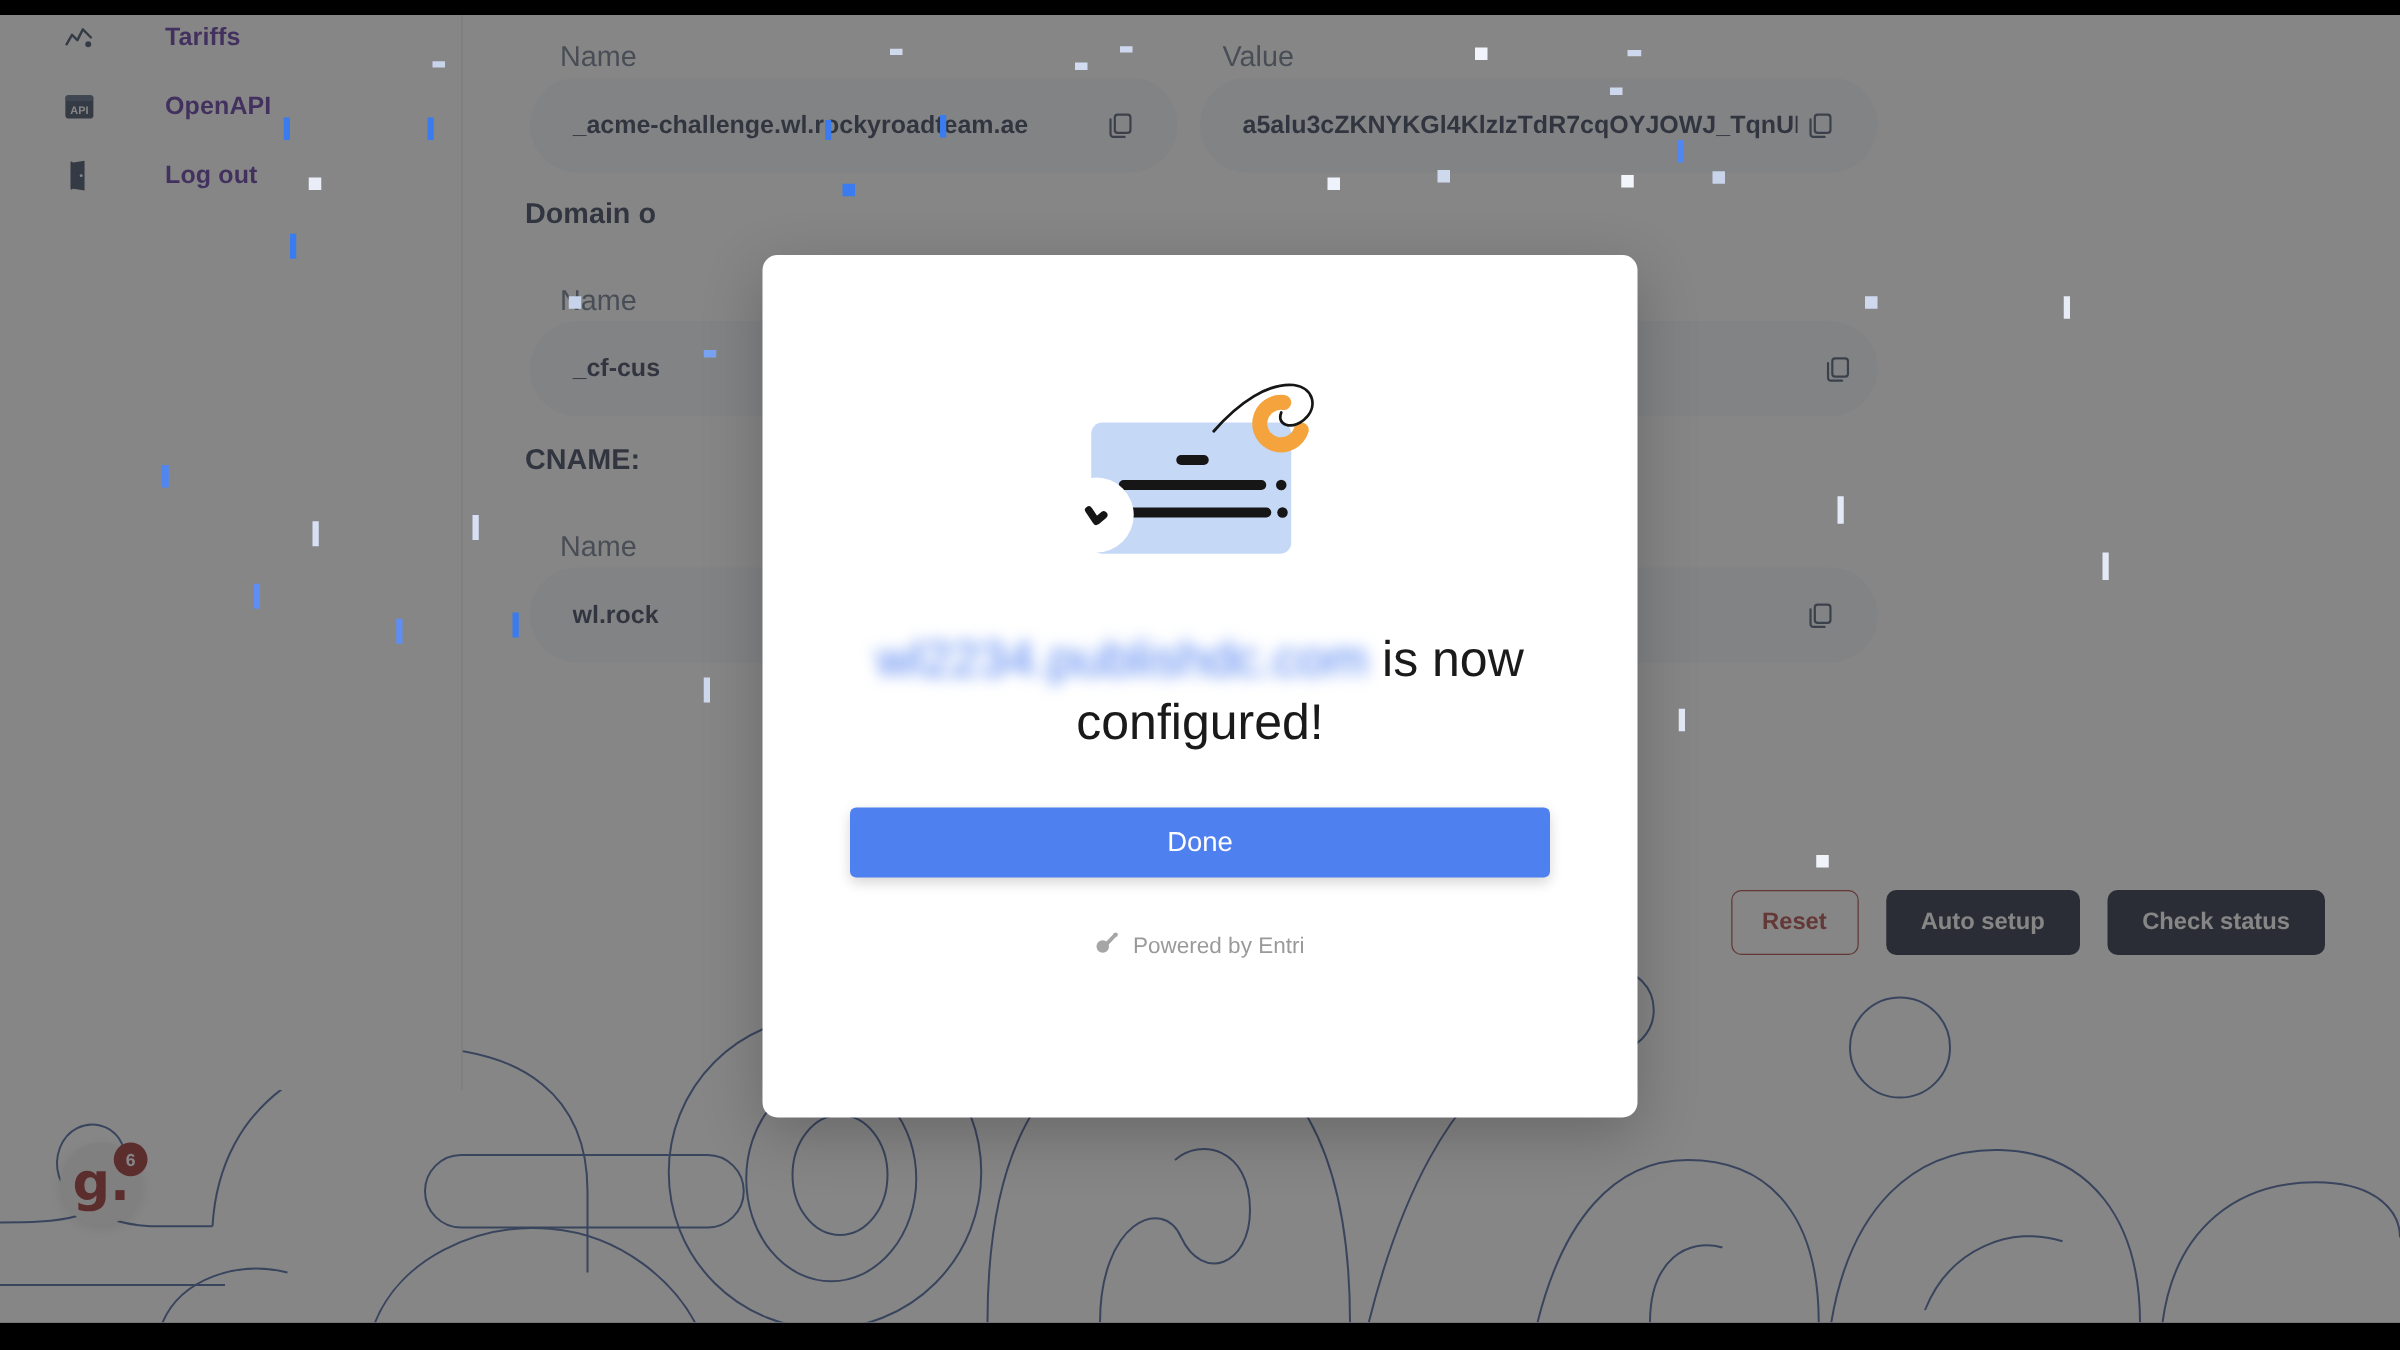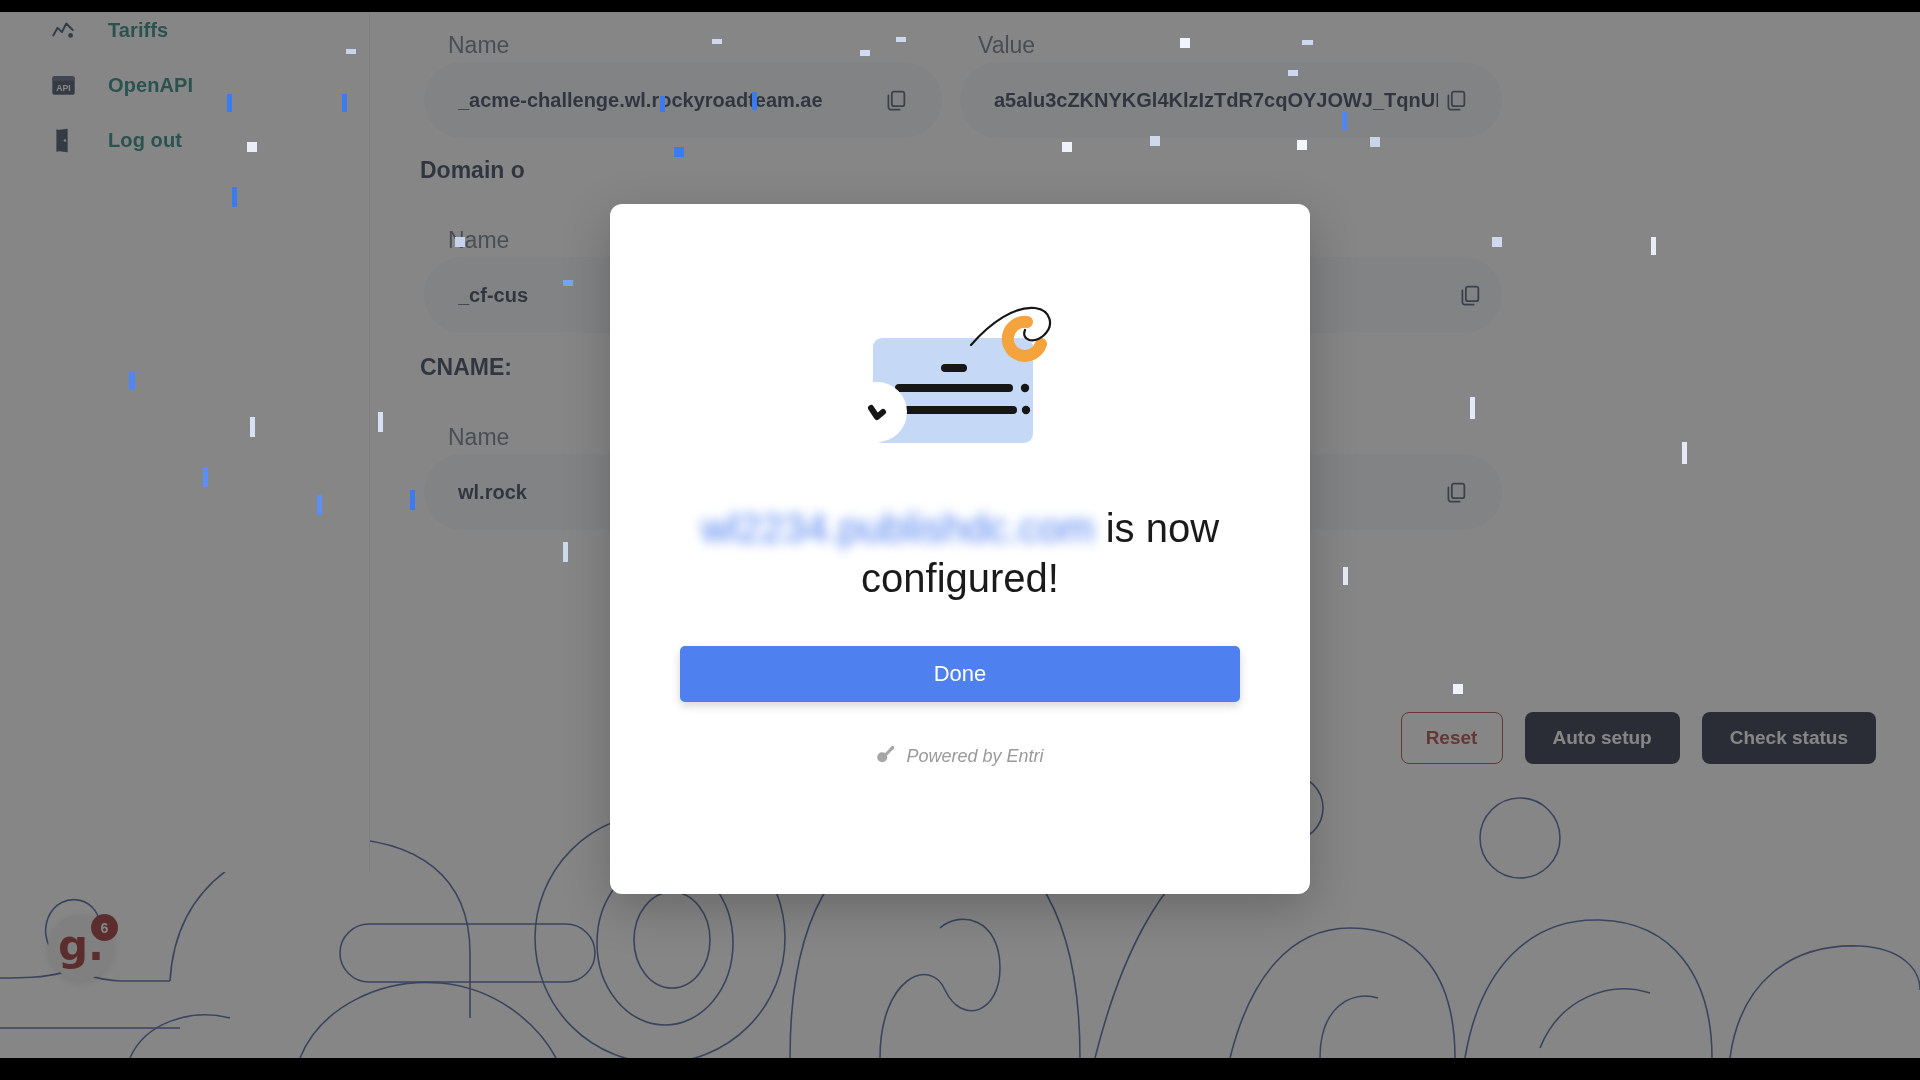--- a/index.html
+++ b/index.html
@@ -60,23 +60,24 @@
   }
   .side-icon {
     width: 30px; height: 30px;
     display: flex; align-items: center; justify-content: center;
     color: #2b3a55;
     flex: 0 0 30px;
   }
   .side-label {
     font-size: 20px;
     font-weight: 700;
-    color: #0f766e;
+    color: #4c1d95;
     white-space: nowrap;
     letter-spacing: 0.1px;
+    margin-left: 24px;
   }
 
   
   #main {
     position: absolute;
     left: 370px; top: 0;
     width: 1550px;
     height: 870px;
     z-index: 5;
   }
@@ -117,21 +118,21 @@
     flex: 0 0 auto;
     width: 34px; height: 34px;
     display: flex; align-items: center; justify-content: center;
     color: #3c4a63;
     cursor: pointer;
   }
 
   
   .action-row {
     position: absolute;
-    right: 44px;
+    right: 60px;
     top: 700px;
     display: flex;
     align-items: center;
     gap: 22px;
     z-index: 6;
   }
   .btn {
     height: 52px;
     border-radius: 8px;
     font-size: 19px;
@@ -271,21 +272,20 @@
   }
 
   #modal-footer {
     margin-top: 44px;
     display: flex;
     align-items: center;
     gap: 11px;
     color: #9a9a9a;
     font-size: 18px;
     cursor: pointer;
-    font-style: italic;
   }
 
   
   .speck {
     position: absolute;
     z-index: 60;
     pointer-events: none;
   }
 </style>
 </head>

